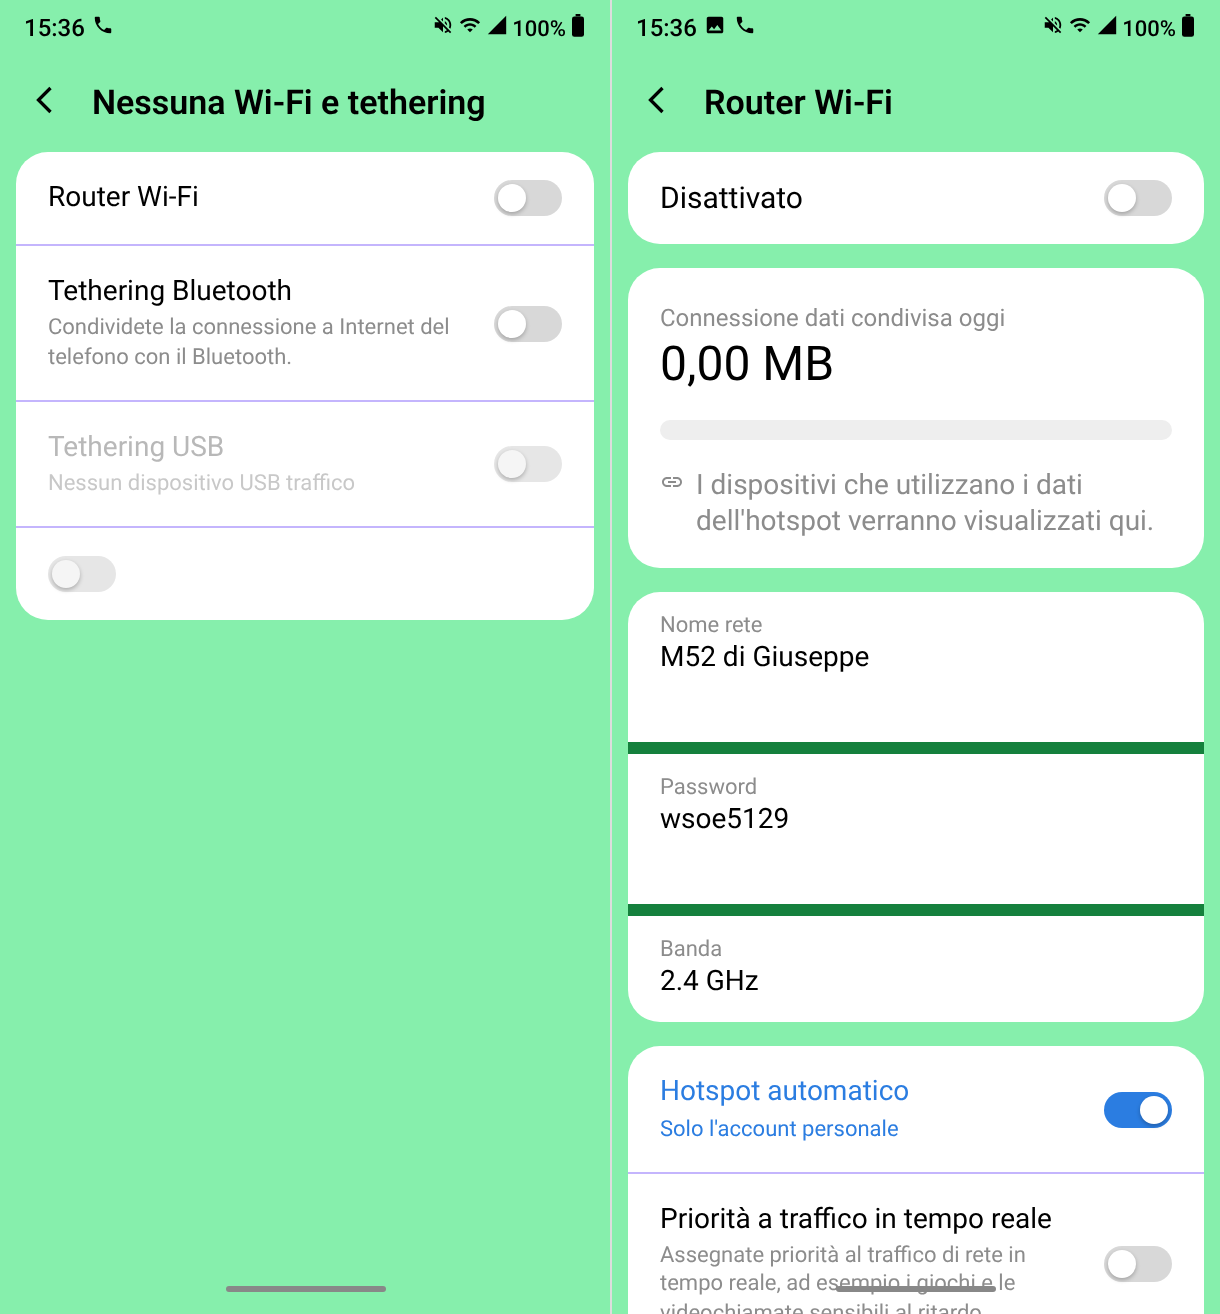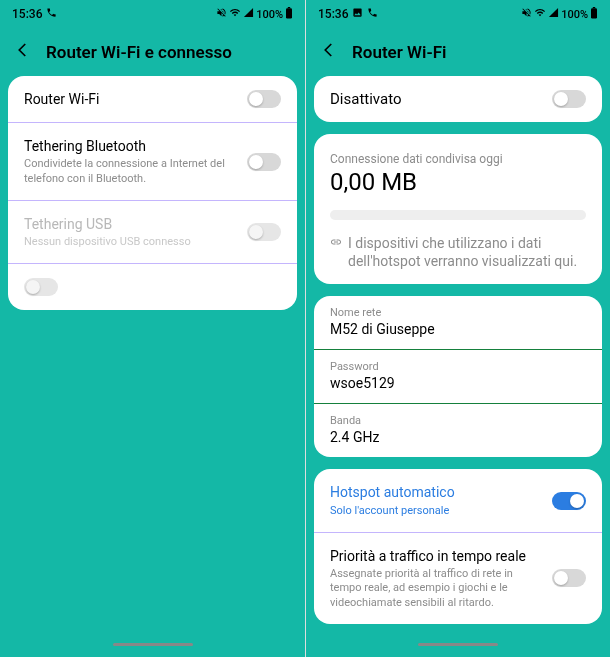--- a/index.html
+++ b/index.html
@@ -6,21 +6,21 @@
   body {
     font-family: -apple-system, BlinkMacSystemFont, "Segoe UI", Roboto, sans-serif;
     background: #e8e8e8;
     display: flex;
     width: 610px;
     height: 657px;
   }
   .phone {
     width: 305px;
     height: 657px;
-    background: #14b8a6;
+    background: #86efac;
     position: relative;
     display: flex;
     flex-direction: column;
   }
   .phone + .phone { border-left: 1px solid #ddd; }
   .status-bar {
     height: 28px;
     display: flex;
     align-items: center;
     justify-content: space-between;
@@ -125,21 +125,21 @@
     display: flex;
     gap: 6px;
     font-size: 14px;
     color: #8c8c8c;
     line-height: 1.3;
   }
   .hint svg { flex-shrink: 0; margin-top:1px; }
   .field-row {
     padding: 10px 16px 12px;
   }
-  .field-row + .field-row { border-top: 1px solid #15803d; }
+  .field-row + .field-row { border-top: 6px solid #15803d; margin-top: 22px; }
   .field-label {
     font-size: 11px;
     color: #8c8c8c;
     margin-bottom: 2px;
   }
   .field-value {
     font-size: 14px;
     color: #000;
   }
   .nav-bar {
@@ -188,42 +188,42 @@
           </svg></span>
     </div>
   </div>
 
   <div class="header">
     <span>
       <svg class="back-icon" viewBox="0 0 24 24">
           <path fill="none" stroke="#000" stroke-width="2.2" d="M15 4l-8 8 8 8"></path>
         </svg>
     </span>
-    <span class="header-title">Router Wi-Fi e connesso</span>
+    <span class="header-title">Nessuna Wi-Fi e tethering</span>
   </div>
 
   <div class="content">
     <div class="card">
       <div class="row">
         <div class="row-text">
           <div class="row-title">Router Wi-Fi</div>
         </div>
         <div class="toggle"></div>
       </div>
       <div class="row">
         <div class="row-text">
           <div class="row-title">Tethering Bluetooth</div>
           <div class="row-sub">Condividete la connessione a Internet del telefono con il Bluetooth.</div>
         </div>
         <div class="toggle"></div>
       </div>
       <div class="row disabled">
         <div class="row-text">
           <div class="row-title">Tethering USB</div>
-          <div class="row-sub">Nessun dispositivo USB connesso</div>
+          <div class="row-sub">Nessun dispositivo USB traffico</div>
         </div>
         <div class="toggle disabled"></div>
       </div>
       <div class="row disabled">
         <div class="toggle disabled"></div>
       </div>
     </div>
   </div>
 
   <div class="nav-bar">

